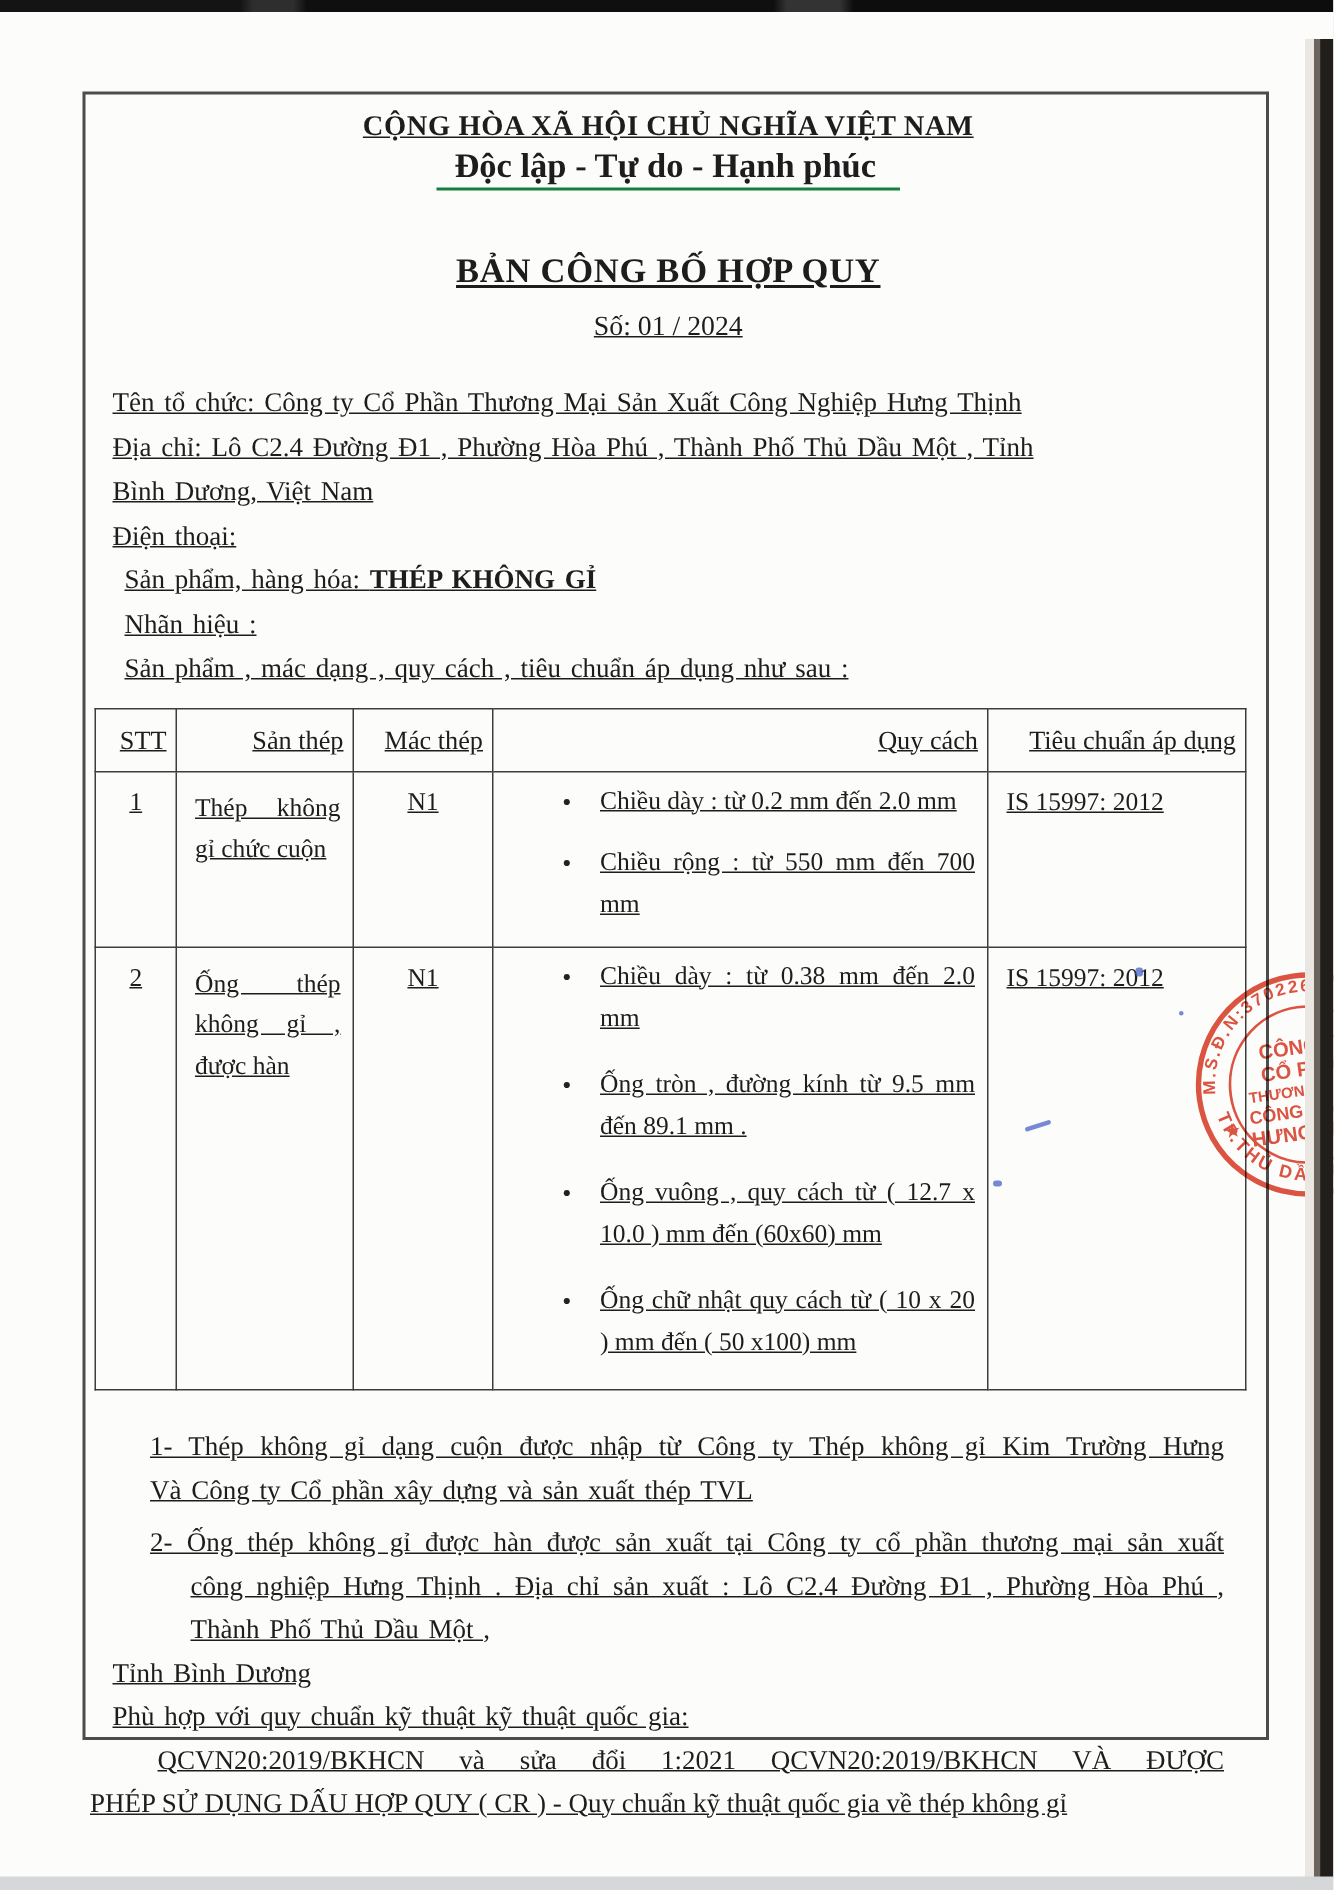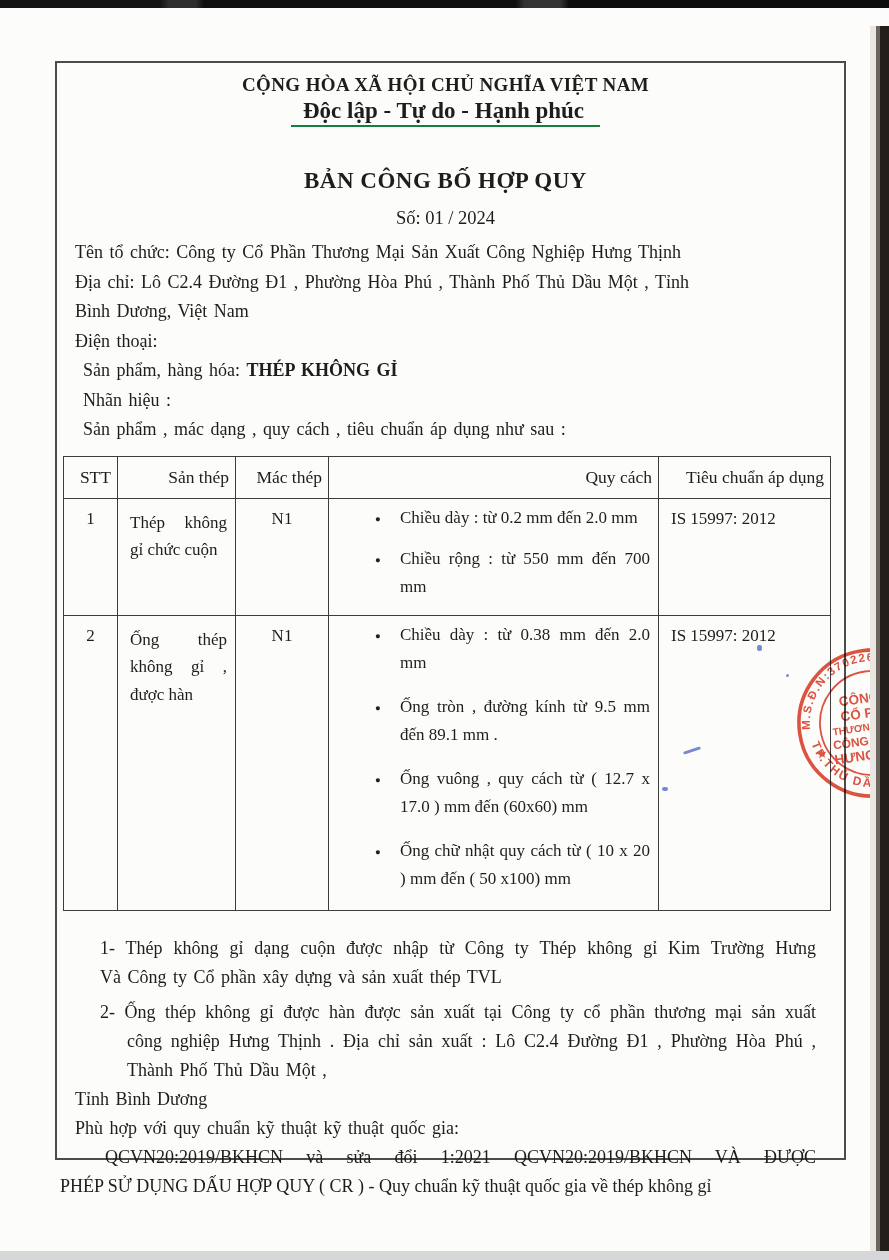--- a/index.html
+++ b/index.html
@@ -11,31 +11,31 @@
   }
   
   .art-top{position:absolute;left:0;top:0;width:100%;height:8px;
     background:linear-gradient(90deg,#141414 0 18%,#2e2e2e 19% 22%,#0f0f0f 23% 58%,#333 59% 63%,#0d0d0d 64% 100%);z-index:6;}
   .art-right{position:absolute;top:26px;right:0;width:19px;height:1226px;z-index:5;
     background:linear-gradient(90deg,#eae7e2 0 30%,#6b655d 32% 52%,#221f1b 55% 100%);}
   .art-bottom{position:absolute;left:0;bottom:0;width:100%;height:9px;background:#d5d7d8;z-index:6;}
   
   .frame{position:absolute;left:55px;top:61px;width:791px;height:1099px;
     border:2px solid #4c4c4c;box-sizing:border-box;}
-  .content{position:absolute;left:0;top:0;right:0;bottom:0;padding:10px 28px 0 18px;box-sizing:border-box;}
+  .content{position:absolute;left:0;top:0;right:0;bottom:0;padding:10px 28px 0 18px;box-sizing:border-box;text-decoration:underline;}
   
   .nat{text-align:center;}
   .nat-l1{font-size:19px;font-weight:bold;letter-spacing:.4px;line-height:24px;}
   .nat-l2{display:inline-block;font-size:23px;font-weight:bold;margin-top:3px;
     padding:0 16px 3px 12px;border-bottom:2px solid #15803d;line-height:22px;}
   .title{text-align:center;font-size:23px;font-weight:bold;letter-spacing:.5px;margin-top:40px;line-height:28px;}
   .doc-no{text-align:center;font-size:18.5px;margin-top:11px;line-height:24px;}
   
   .p{font-size:18px;line-height:29.5px;word-spacing:2px;}
-  .p.first{margin-top:8px;}
+  .p.first{margin-top:24px;}
   .ind{margin-left:8px;}
   .stretch{text-align:justify;text-align-last:justify;}
   
   table.doc{border-collapse:collapse;table-layout:fixed;margin:11px 0 0 -12px;width:767px;font-size:17px;}
   table.doc th,table.doc td{border:1.5px solid #3d3d3d;box-sizing:border-box;vertical-align:top;}
   table.doc th{font-weight:normal;font-size:17.5px;height:42px;vertical-align:middle;text-align:right;padding:0 6px 0 12px;}
   th.c,td.c{text-align:center;padding:0;}
   td{height:auto;}
   tr.r1>td{height:100px;}
   tr.r2>td{height:232px;}
@@ -146,21 +146,21 @@
               <li>
                 <div class="stretch">Chiều dày : từ 0.38 mm đến 2.0</div>
                 <div>mm</div>
               </li>
               <li>
                 <div class="stretch">Ống tròn , đường kính từ 9.5 mm</div>
                 <div>đến 89.1 mm .</div>
               </li>
               <li>
                 <div class="stretch">Ống vuông , quy cách từ ( 12.7 x</div>
-                <div>17.0 ) mm đến (60x60) mm</div>
+                <div>10.0 ) mm đến (60x60) mm</div>
               </li>
               <li>
                 <div class="stretch">Ống chữ nhật quy cách từ ( 10 x 20</div>
                 <div>) mm đến ( 50 x100) mm</div>
               </li>
             </ul>
           </td>
           <td class="pad">IS 15997: 2012</td>
         </tr>
       </tbody>

